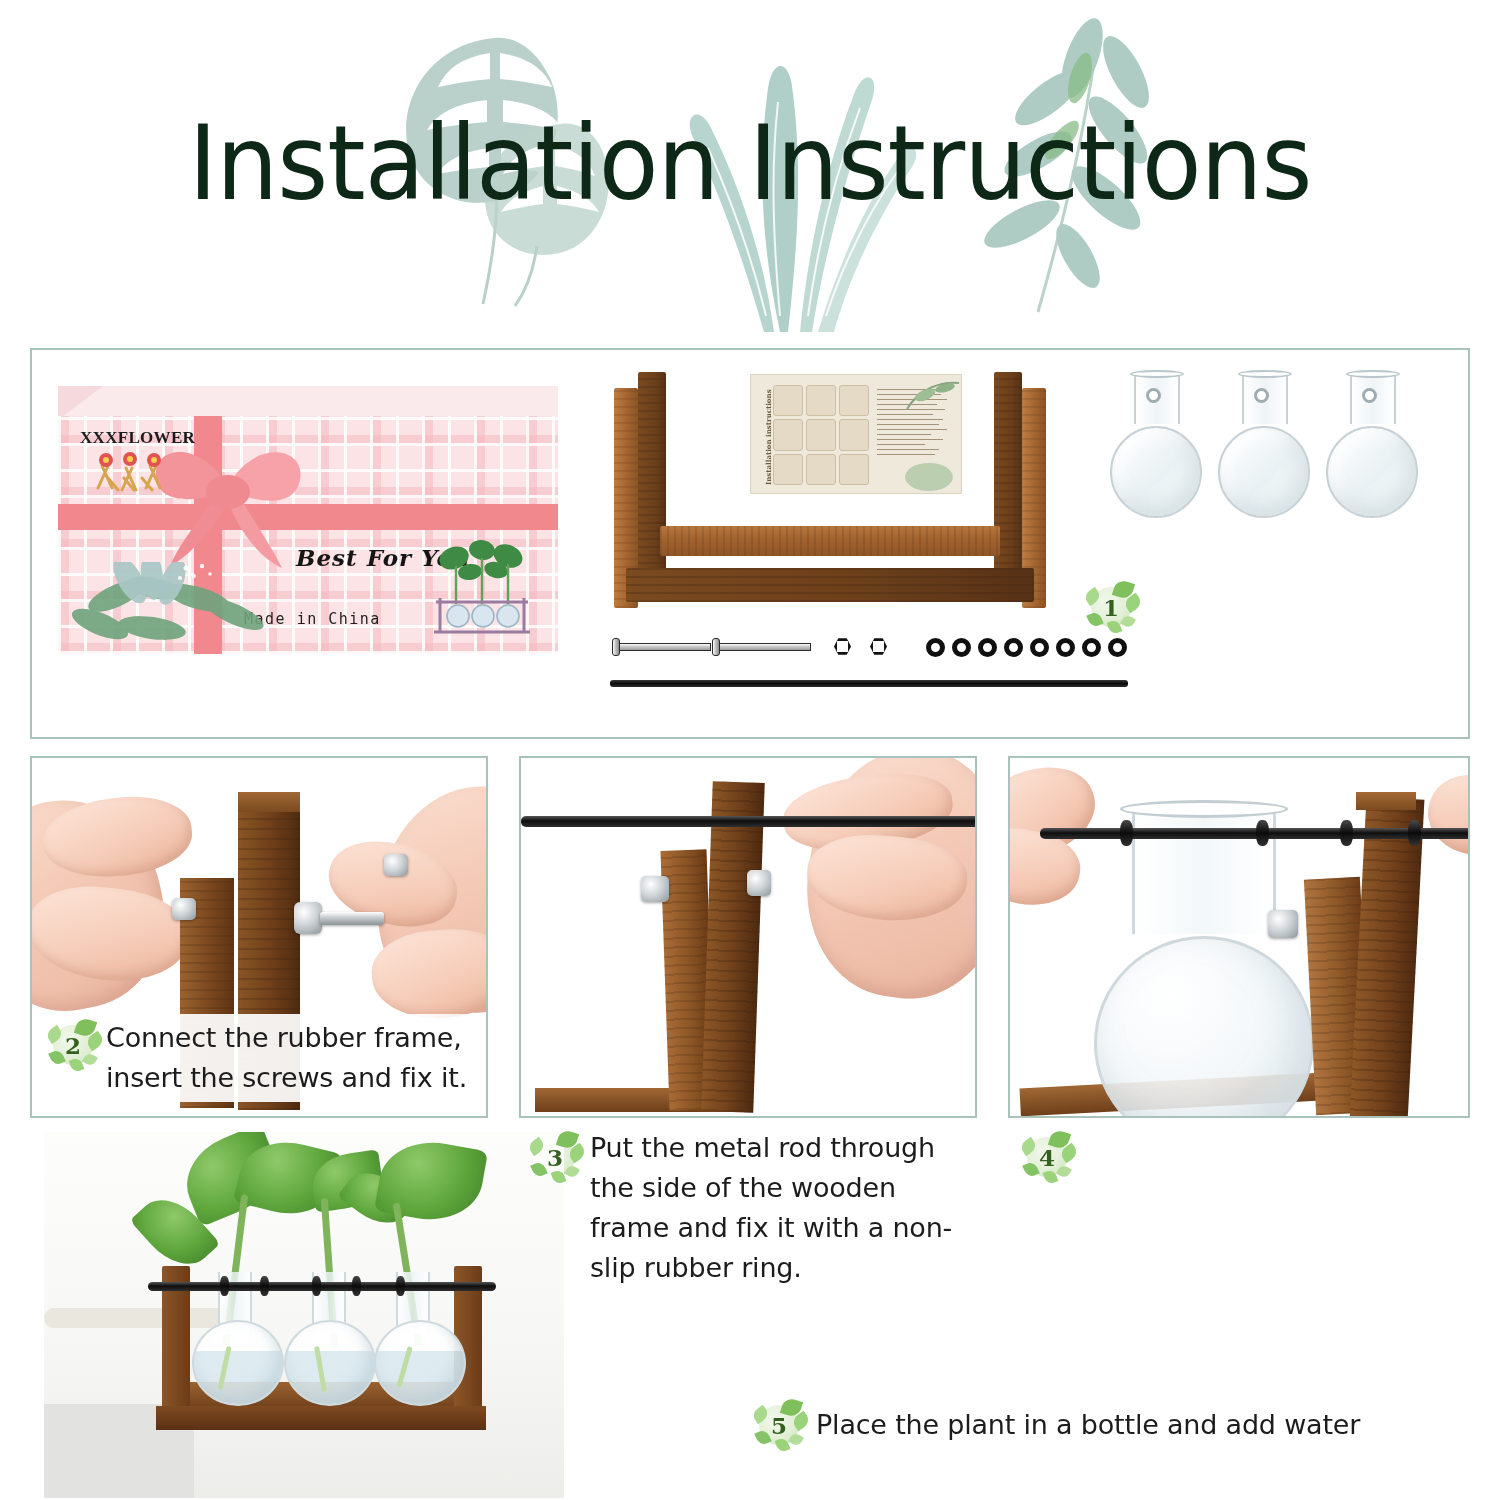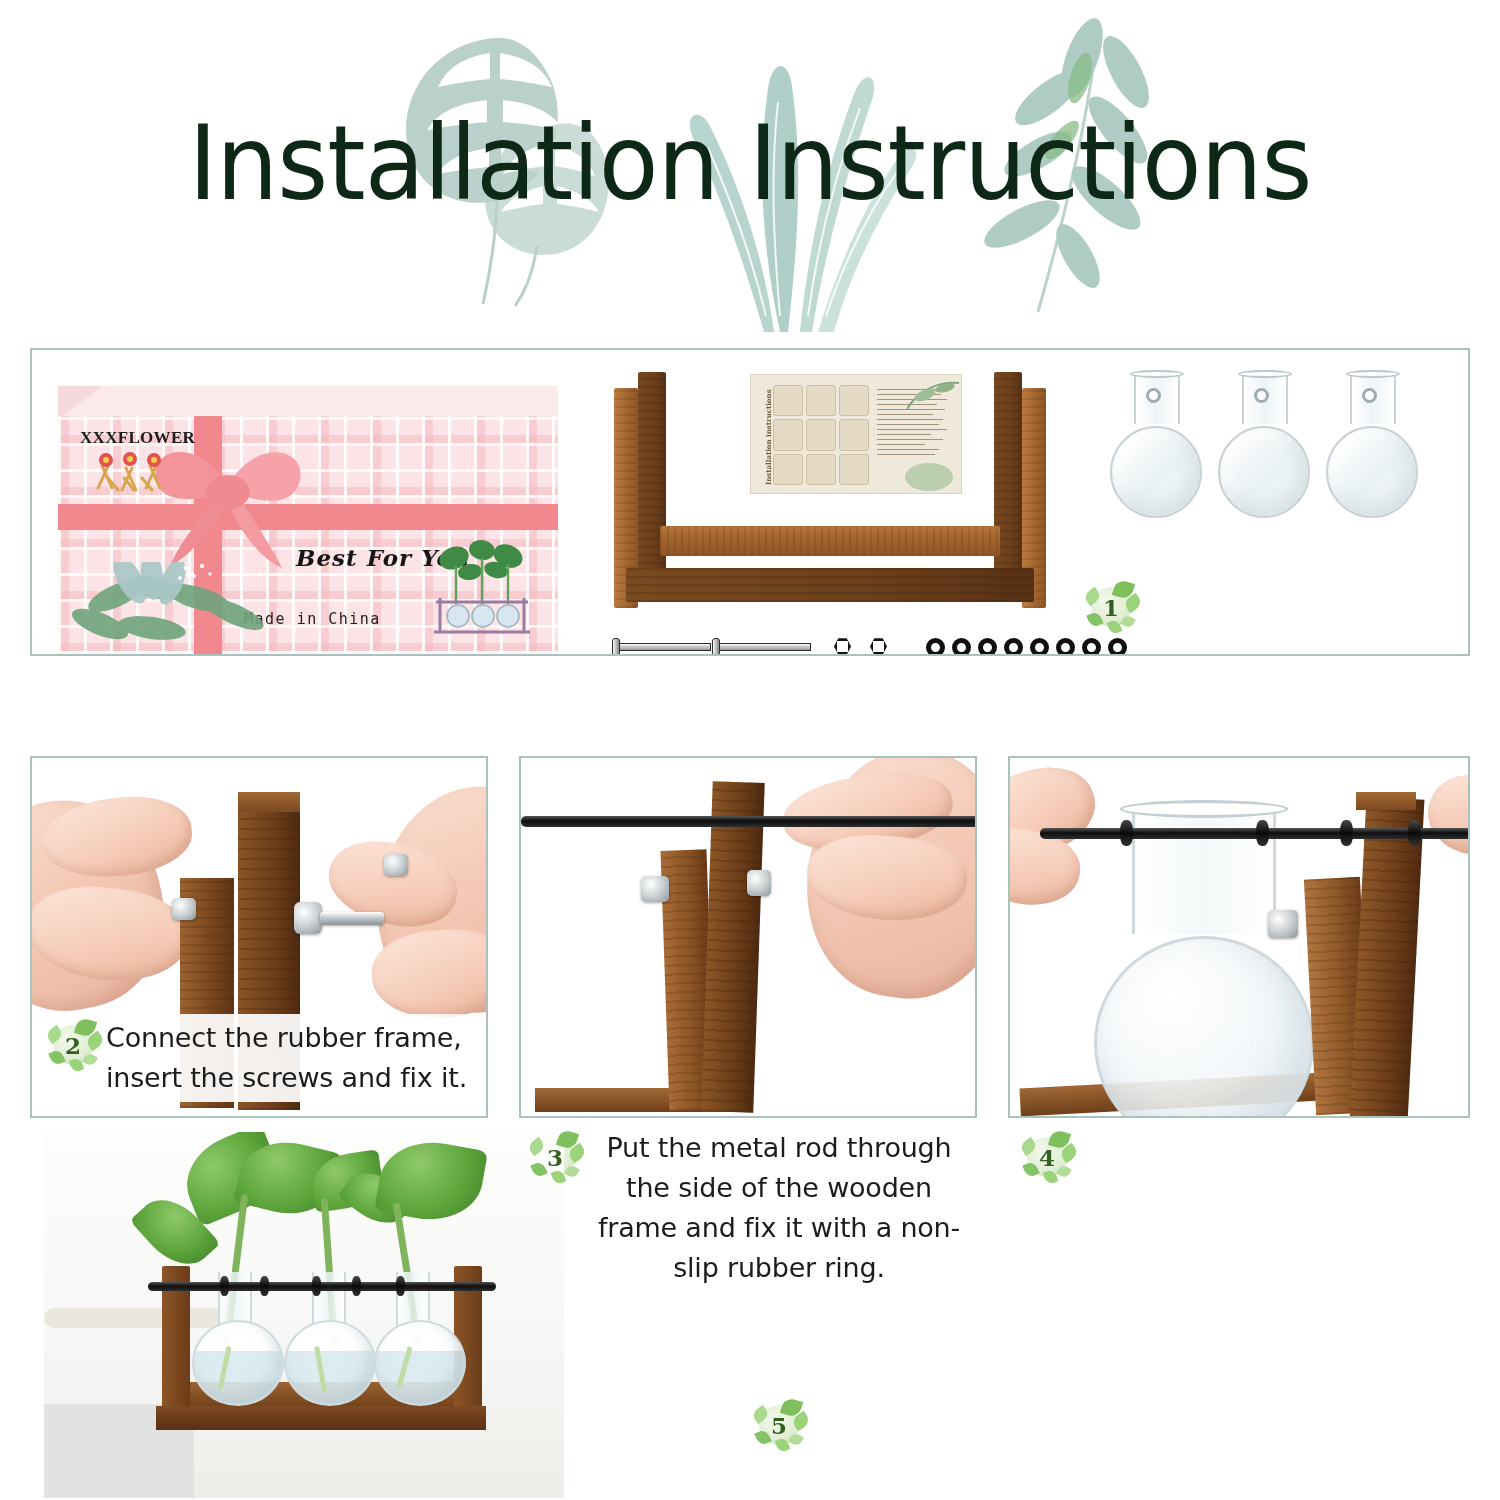--- a/index.html
+++ b/index.html
@@ -93,21 +93,21 @@
   }
 
   
   .caption-below {
     position: absolute;
     display: flex;
     align-items: flex-start;
     gap: 8px;
   }
   .caption-below .badge { margin-top: 2px; }
-  .caption-below .step-text { text-align: center; }
+  .caption-below .step-text { }
 
   
   .caption-overlay {
     position: absolute;
     left: 8px; bottom: 14px; right: 12px;
     display: flex; align-items: flex-start; gap: 6px;
     background: linear-gradient(to right, rgba(255,255,255,.80), rgba(255,255,255,.92) 12%, rgba(255,255,255,.92) 88%, rgba(255,255,255,.78));
     padding: 4px 6px;
     z-index: 9;
   }
@@ -405,21 +405,21 @@
     </g>
     <g fill="#7fb77e" opacity=".75">
       <ellipse cx="150" cy="66" rx="10" ry="26" transform="rotate(16 150 66)"></ellipse>
       <ellipse cx="132" cy="128" rx="9" ry="24" transform="rotate(40 132 128)"></ellipse>
     </g>
   </svg>
 
   <h1 class="header-title">Installation Instructions</h1>
 </div>
 
-<div class="panel" style="left:30px;top:348px;width:1440px;height:308px;">
+<div class="panel" style="left:30px;top:348px;width:1440px;height:391px;">
 
   <div class="giftbox" style="left:26px;top:36px;width:500px;height:268px;">
     <div class="box-top" style="left:0;top:0;width:500px;height:34px;clip-path:polygon(9% 0,100% 0,100% 100%,0 100%);"></div>
     <div class="box-face" style="left:0;top:30px;width:500px;height:238px;"></div>
     <div class="ribbon-h" style="left:0;top:118px;width:500px;height:26px;"></div>
     <div class="ribbon-v" style="left:136px;top:30px;width:28px;height:238px;"></div>
 
     <svg style="position:absolute;left:84px;top:44px;" width="172" height="140" viewBox="0 0 172 140">
       <path d="M86 56 C60 10 10 14 14 48 C17 76 60 72 86 60 Z" fill="#f3949a"></path>
       <path d="M86 56 C112 8 164 16 158 50 C152 80 112 72 86 60 Z" fill="#f6a2a8"></path>
@@ -754,13 +754,14 @@
   <span class="badge">
     <i class="l1"></i>
       <i class="l2"></i>
       <i class="l3"></i>
       <i class="l4"></i>
       <i class="l5"></i>
       <i class="l6"></i>
     <span class="disc"></span>
     <span class="num">5</span>
   </span>
+  <span class="step-text" style="white-space:nowrap;">Place the plant in a bottle and add water</span>
 </div>
 
 </body></html>

